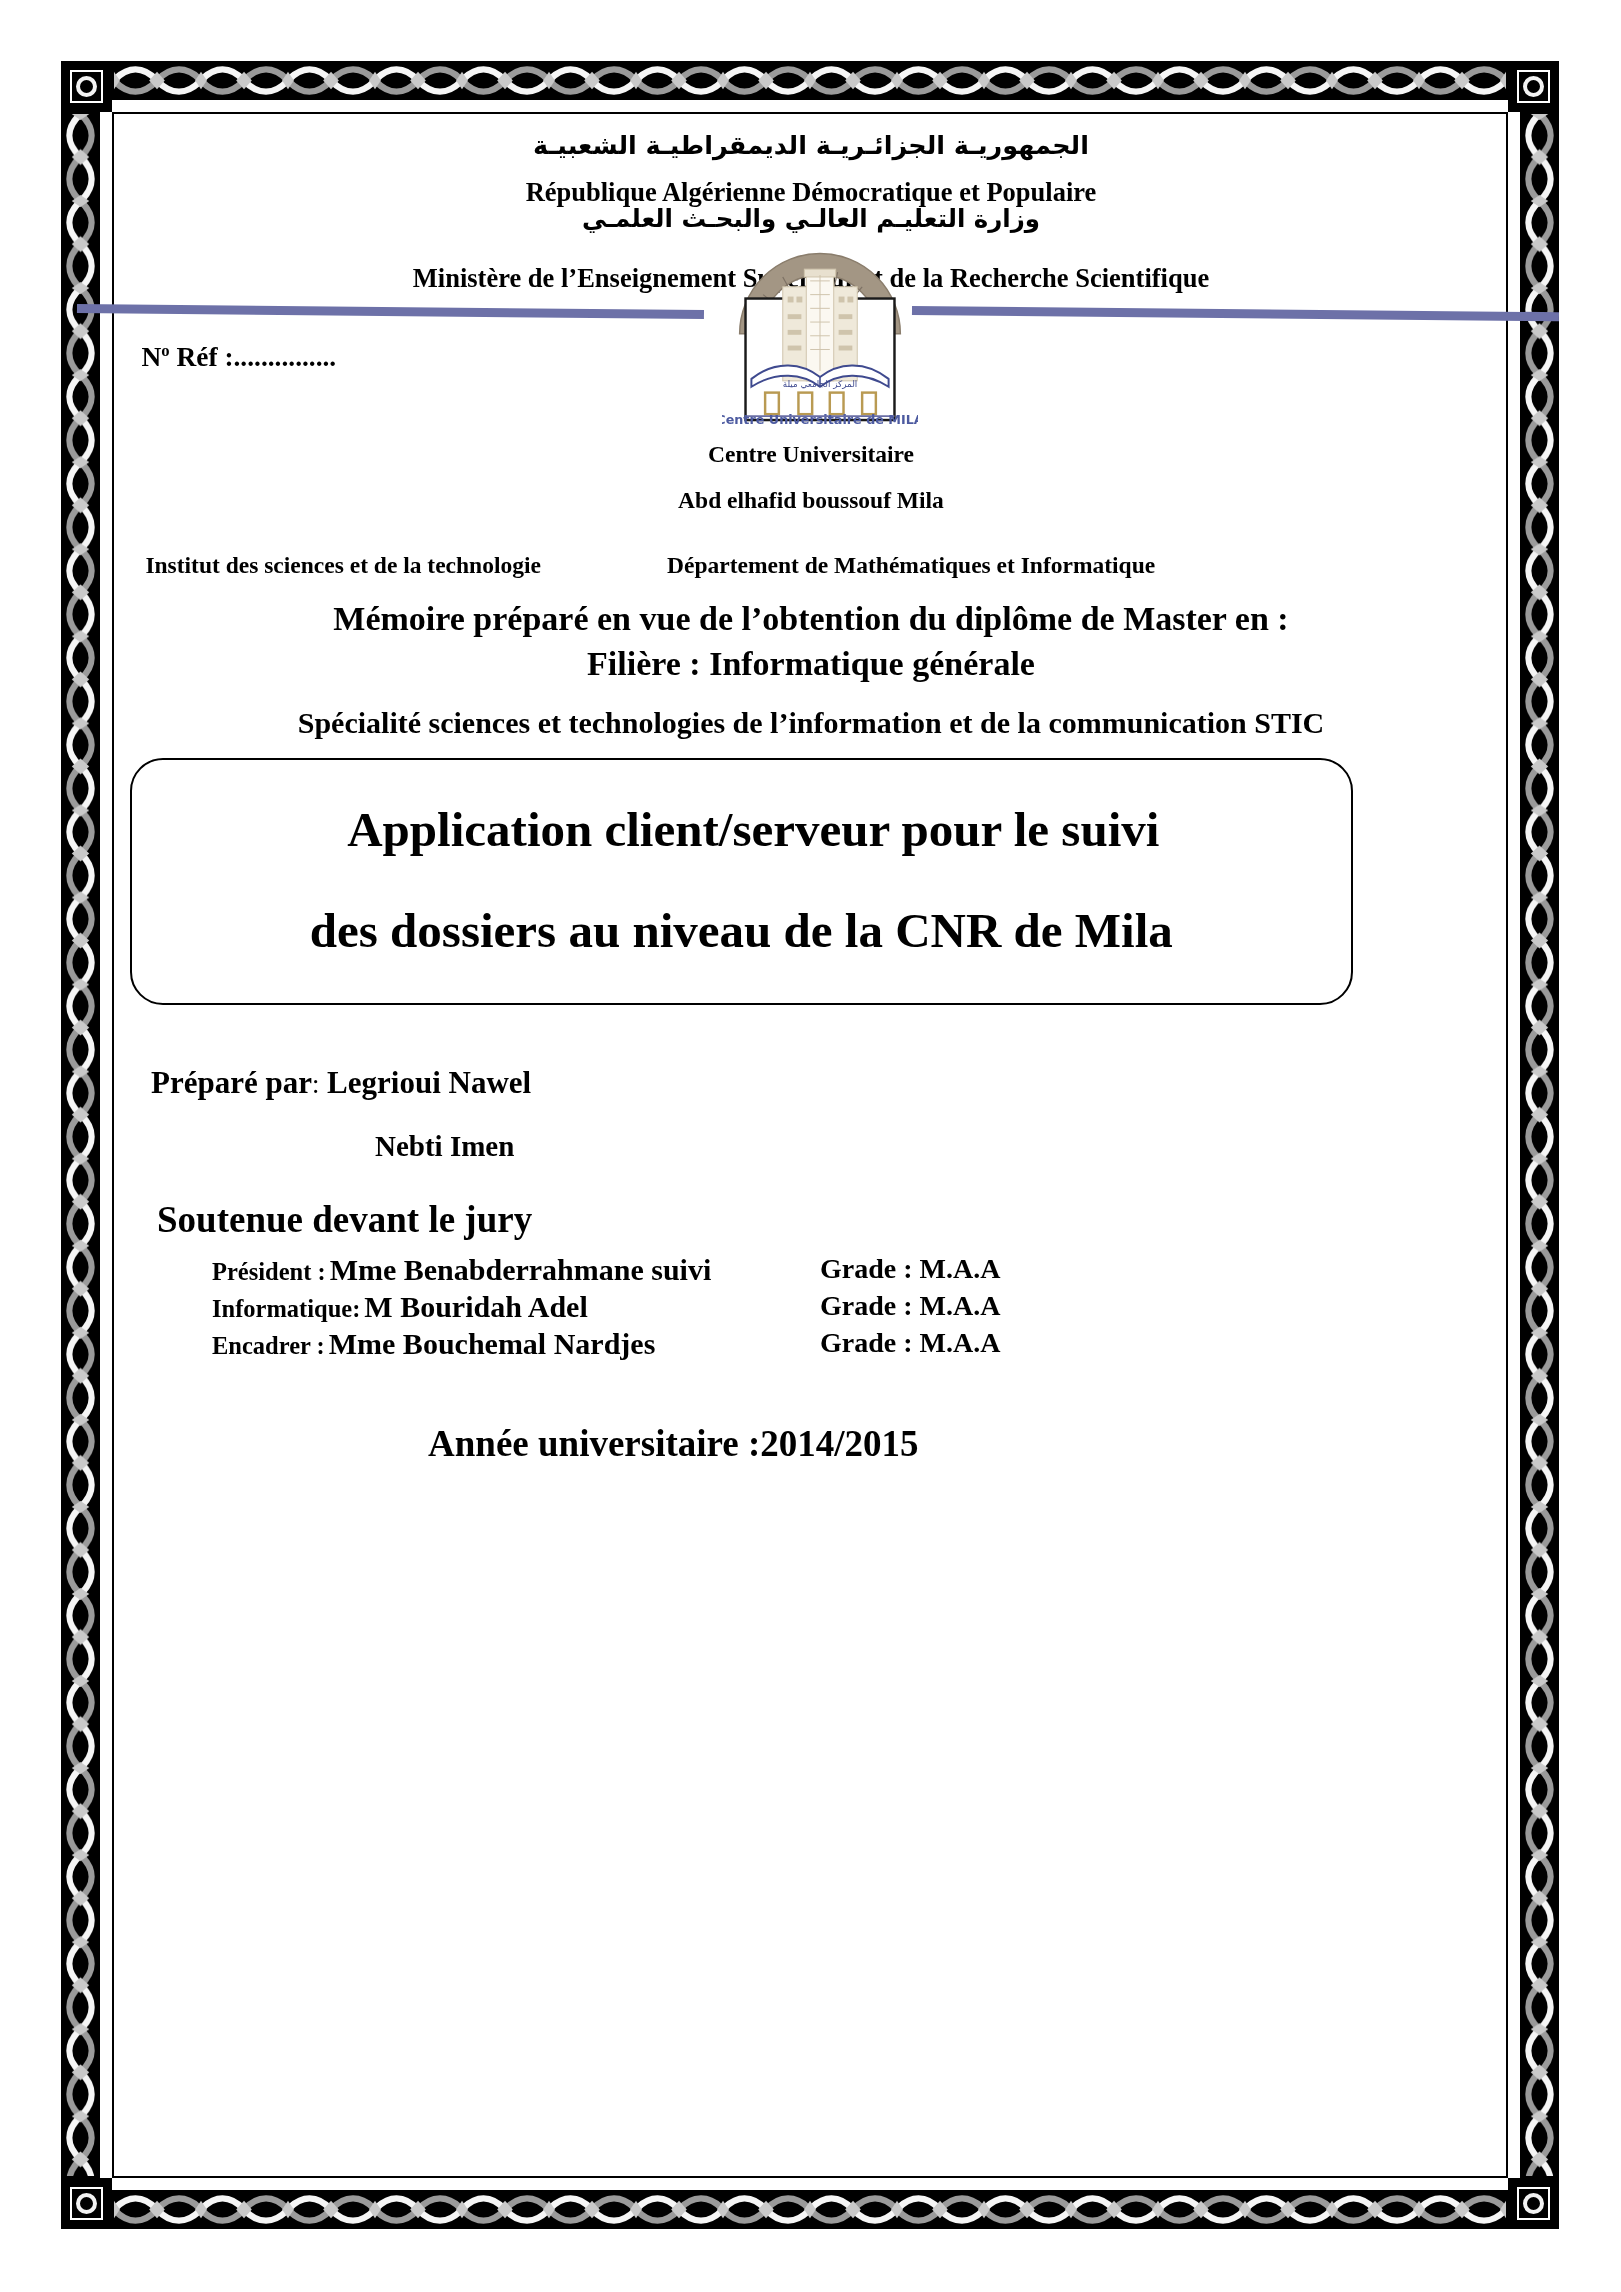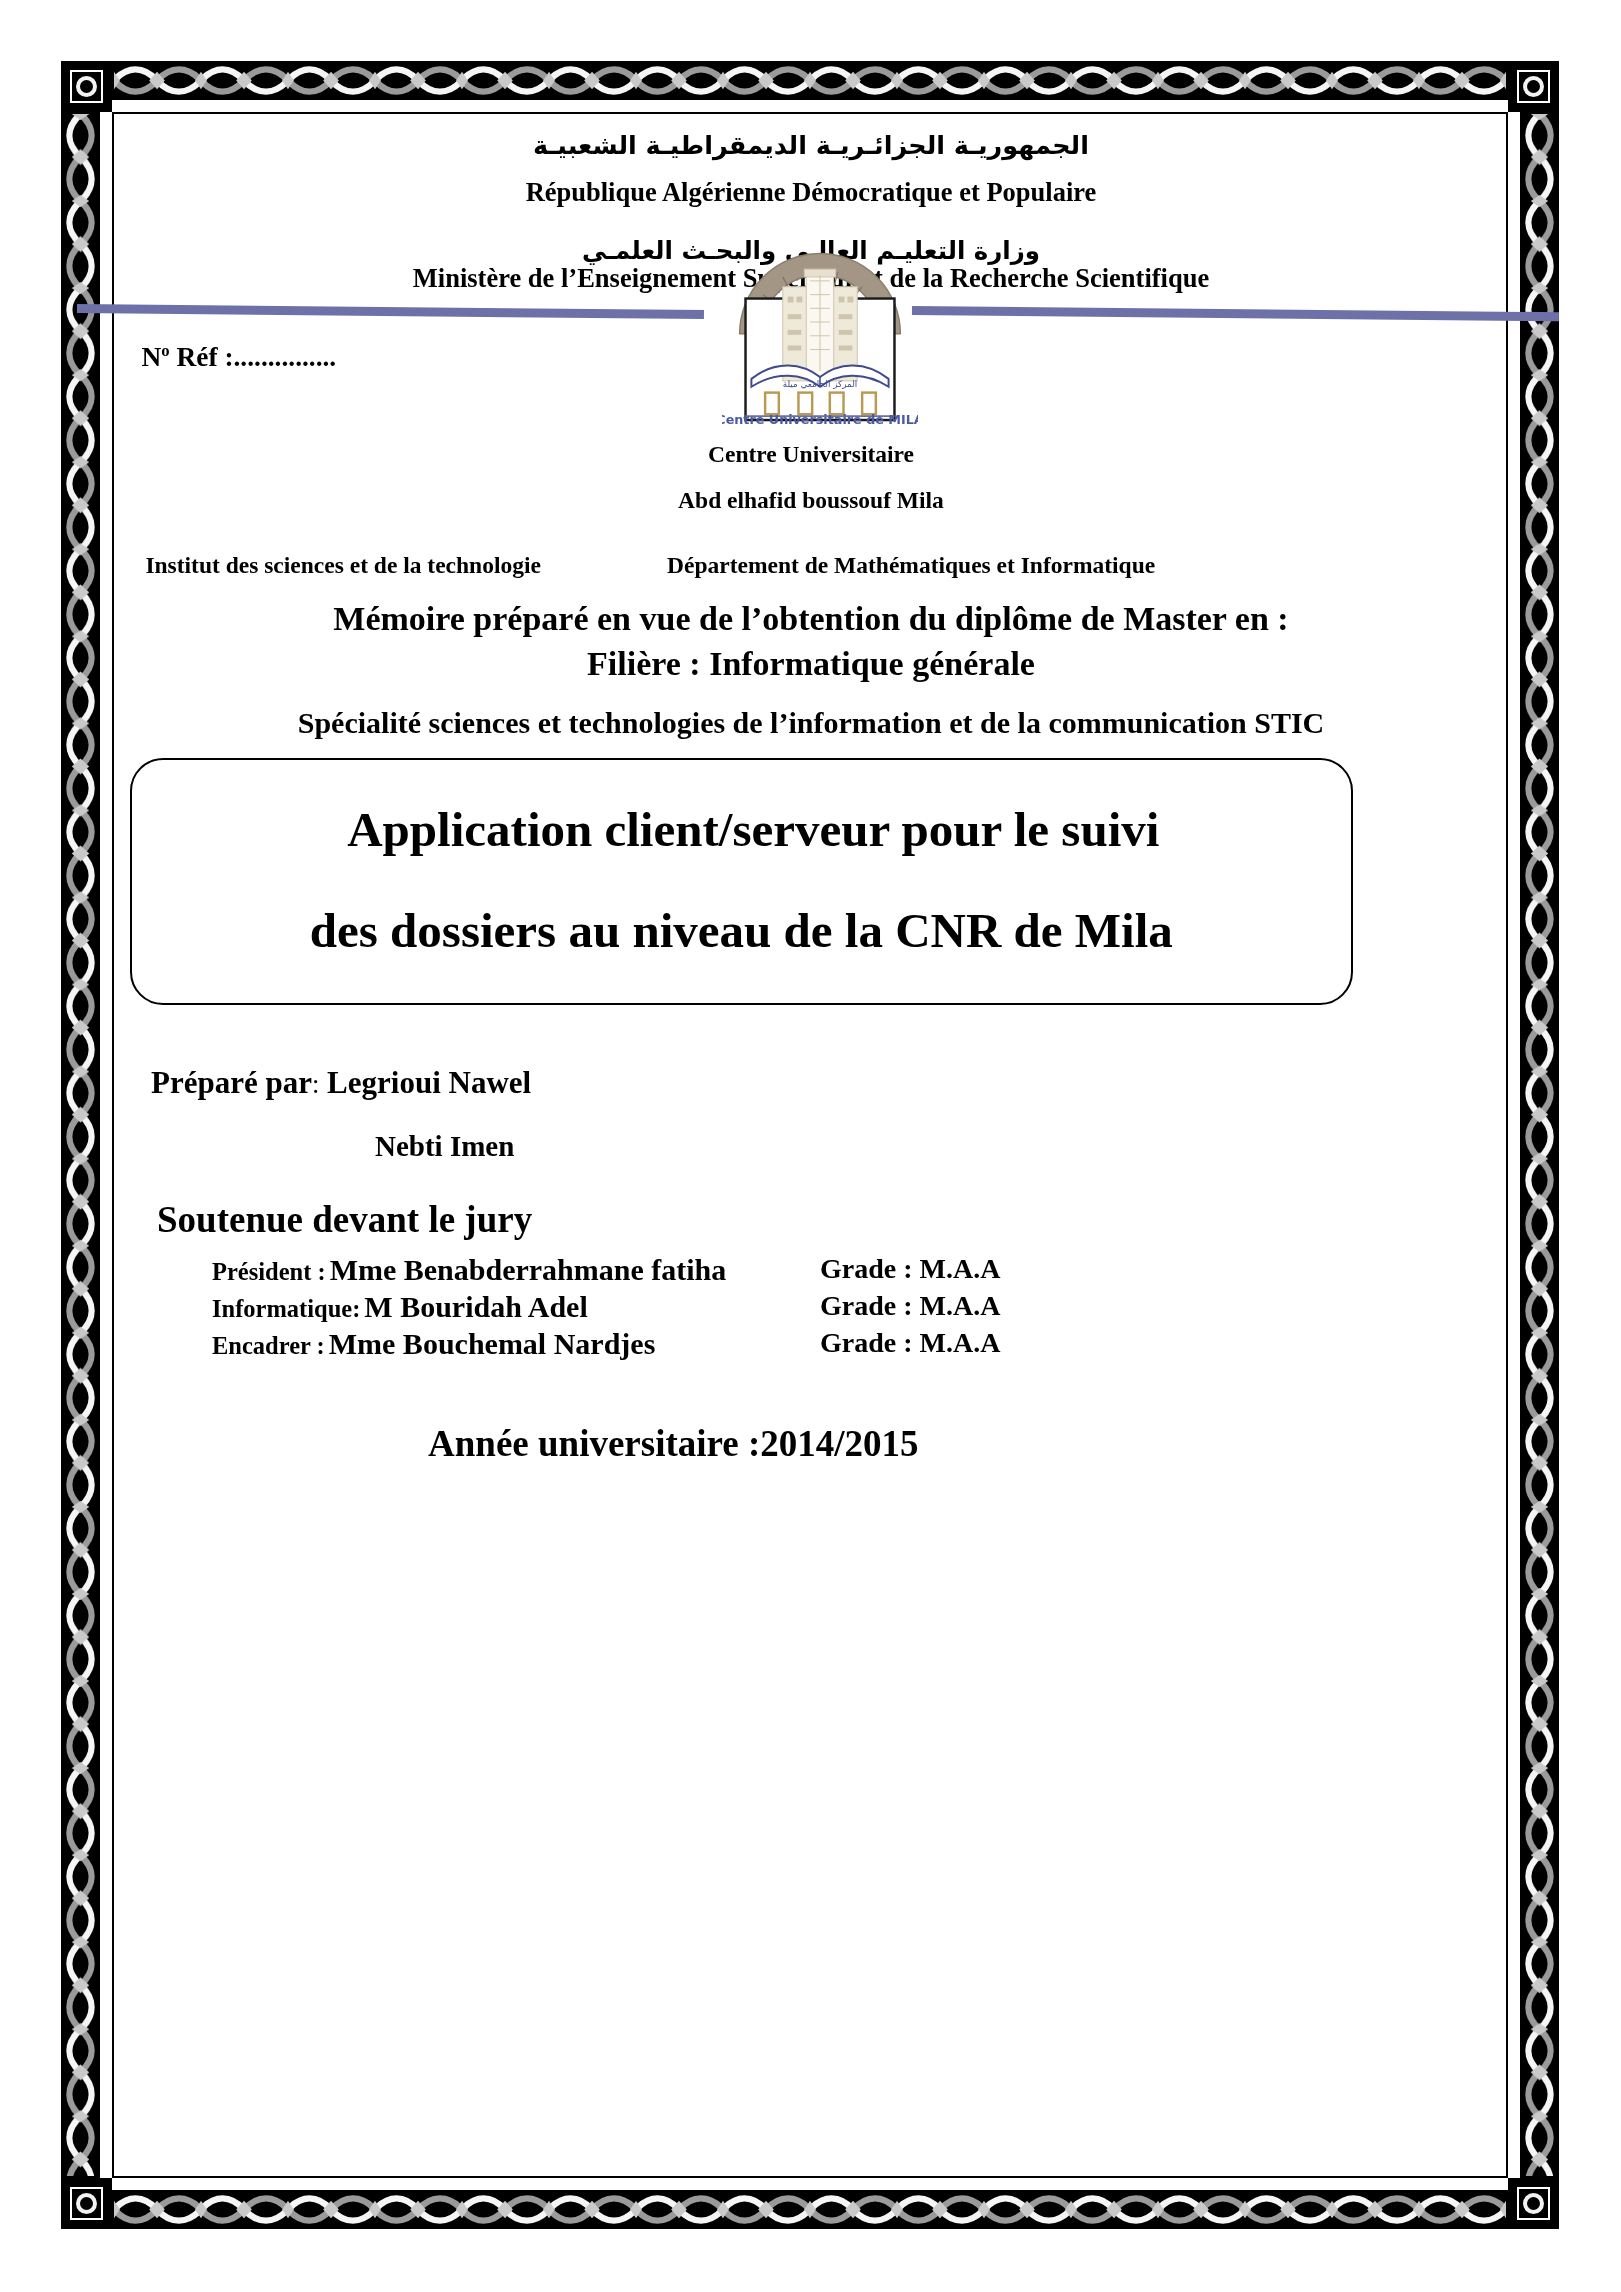--- a/index.html
+++ b/index.html
@@ -102,21 +102,21 @@
 
   .ar {
     font-family: "DejaVu Sans", sans-serif;
     font-weight: bold;
     direction: rtl;
   }
 
   
   .hdr-ar1 { top: 11.8px; font-size: 25.5px; letter-spacing: 0.5px; }
   .hdr-fr1 { top: 59px; font-size: 26.5px; font-weight: bold; }
-  .hdr-ar2 { top: 118px; font-size: 24.5px; }
+  .hdr-ar2 { top: 86px; font-size: 24.5px; }
   .hdr-fr2 { top: 145px; font-size: 26.5px; font-weight: bold; }
 
   
   .blue-rule {
     position: absolute;
     height: 8.8px;
     background: #6d71a8;
   }
   .blue-left {
     left: -41px;
@@ -420,21 +420,21 @@
     <div class="title-l2">des dossiers au niveau de la CNR de Mila</div>
   </div>
 
   <div class="abs prep"><span>Préparé par</span><span class="sep">:</span> <span>Legrioui Nawel</span></div>
   <div class="abs author2">Nebti Imen</div>
 
   <div class="abs jury-title">Soutenue devant le jury</div>
   <div id="jury-list">
     <div class="jury-row">
       <span class="jury-role">Président :</span>
-      <span class="jury-name">Mme Benabderrahmane fatiha</span>
+      <span class="jury-name">Mme Benabderrahmane suivi</span>
       <span class="jury-grade">Grade : M.A.A</span>
     </div>
     <div class="jury-row">
       <span class="jury-role">Informatique:</span>
       <span class="jury-name">M Bouridah Adel</span>
       <span class="jury-grade">Grade : M.A.A</span>
     </div>
     <div class="jury-row">
       <span class="jury-role">Encadrer :</span>
       <span class="jury-name">Mme Bouchemal Nardjes</span>

